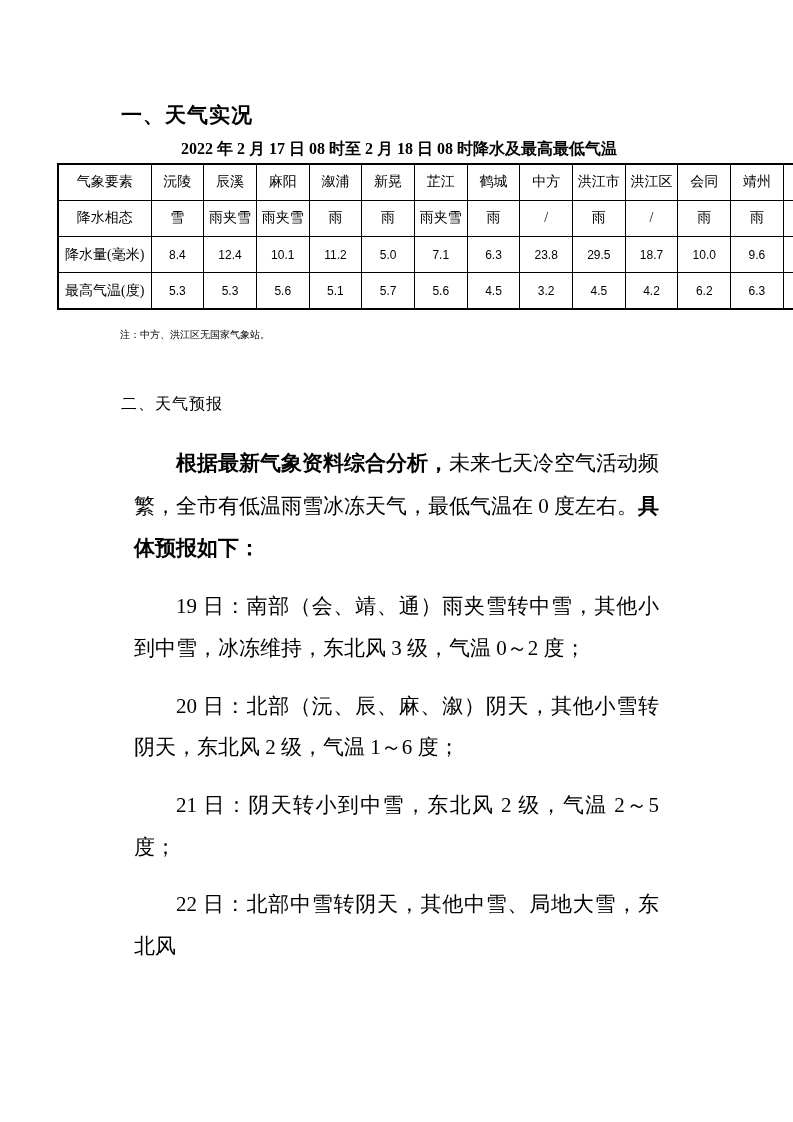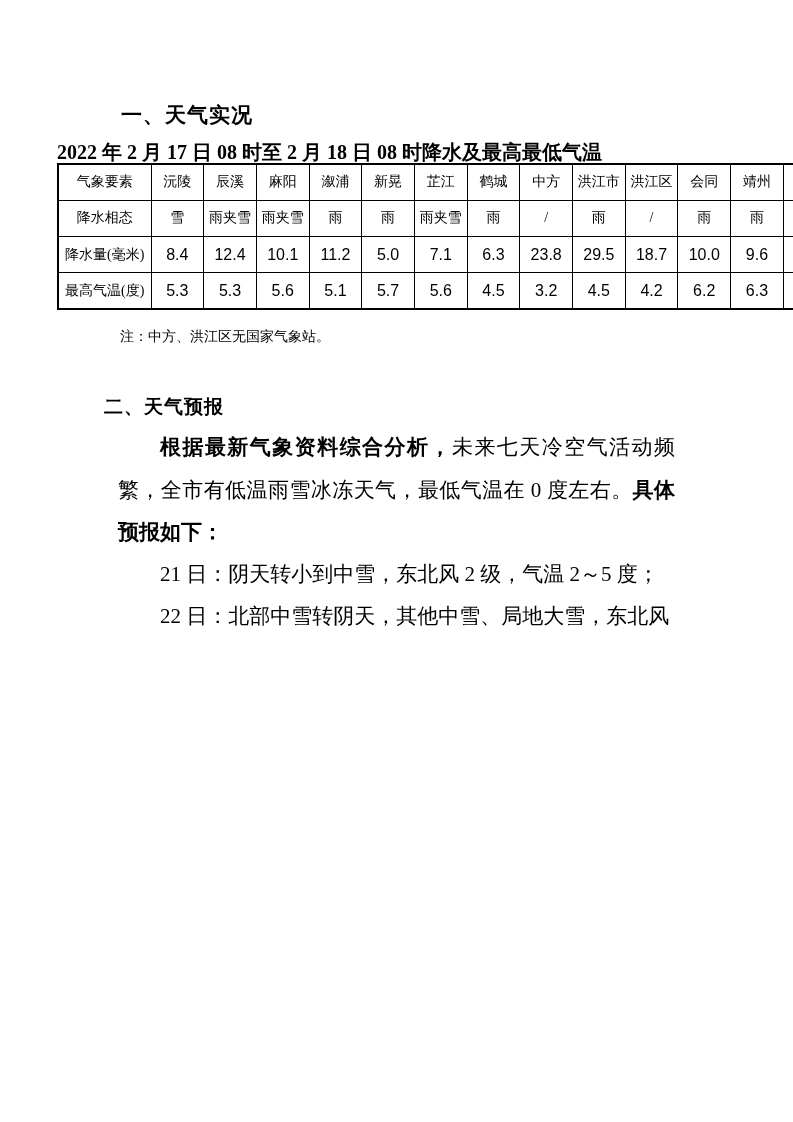--- a/index.html
+++ b/index.html
@@ -21,21 +21,22 @@
     font-size: 21px;
     font-weight: bold;
     font-family: "Liberation Sans", "DejaVu Sans", sans-serif;
     letter-spacing: 1px;
   }
   .table-title {
     position: absolute;
     left: 57px;
     top: 139px;
     width: 684px;
-    font-size: 20px;
+    text-align: center;
+    font-size: 16px;
     font-weight: bold;
   }
   .weather-table {
     position: absolute;
     left: 57px;
     top: 163px;
     width: 780px;
     height: 147px;
     border-collapse: collapse;
     table-layout: fixed;
@@ -47,48 +48,48 @@
     vertical-align: middle;
     font-size: 14px;
     height: 29px;
     padding: 0;
     overflow: hidden;
     white-space: nowrap;
   }
   .weather-table td.label-cell { width: 93px; }
   .weather-table td.num-cell {
     font-family: "Liberation Sans", "DejaVu Sans", sans-serif;
-    font-size: 16px;
+    font-size: 12px;
   }
   .note {
     position: absolute;
     left: 120px;
     top: 328px;
-    font-size: 14px;
+    font-size: 10px;
   }
   .h2 {
     position: absolute;
-    left: 104px;
+    left: 121px;
     top: 394px;
-    font-size: 19px;
-    font-weight: bold;
+    font-size: 16px;
+    font-weight: normal;
     font-family: "Liberation Sans", "DejaVu Sans", sans-serif;
     letter-spacing: 1px;
   }
   .body-text {
     position: absolute;
     left: 118px;
     top: 426px;
     width: 557px;
     font-size: 21px;
     line-height: 41.7px;
     text-align: justify;
     text-justify: inter-ideograph;
   }
-  .body-text p { margin: 0; text-indent: 2em; }
+  .body-text p { margin: 16px; text-indent: 2em; }
   .body-text b {
     font-weight: bold;
     font-family: "Liberation Sans", "DejaVu Sans", sans-serif;
   }
 </style>
 </head>
 <body>
 
 <div class="page">
 
@@ -164,17 +165,19 @@
         </tr>
       </tbody>
   </table>
 
   <div class="note">注：中方、洪江区无国家气象站。</div>
 
   <div class="h2">二、天气预报</div>
 
   <div class="body-text" id="forecast-body">
     <p><b>根据最新气象资料综合分析，</b><span>未来七天冷空气活动频繁，全市有低温雨雪冰冻天气，最低气温在 0 度左右。</span><b>具体预报如下：</b></p>
+      <p>19 日：南部（会、靖、通）雨夹雪转中雪，其他小到中雪，冰冻维持，东北风 3 级，气温 0～2 度；</p>
+      <p>20 日：北部（沅、辰、麻、溆）阴天，其他小雪转阴天，东北风 2 级，气温 1～6 度；</p>
       <p>21 日：阴天转小到中雪，东北风 2 级，气温 2～5 度；</p>
       <p>22 日：北部中雪转阴天，其他中雪、局地大雪，东北风</p>
     </div>
 
 </div>
 
 </body></html>

